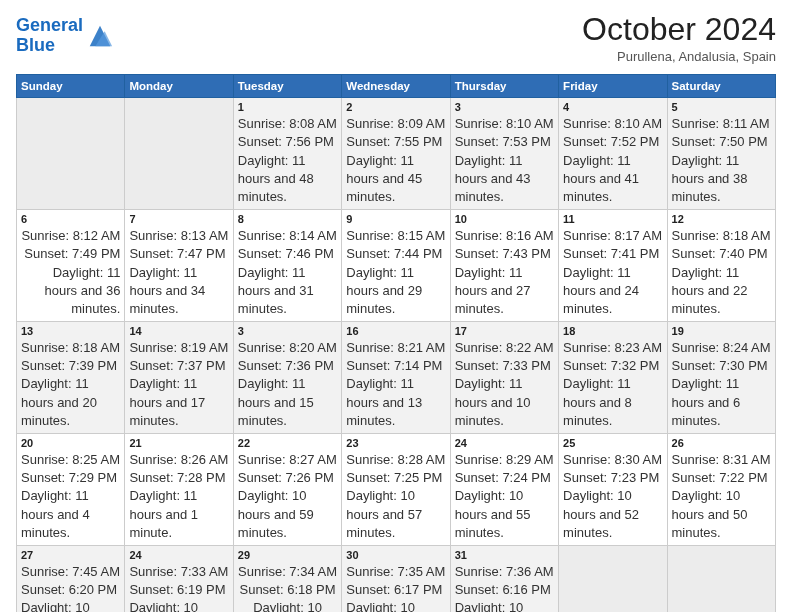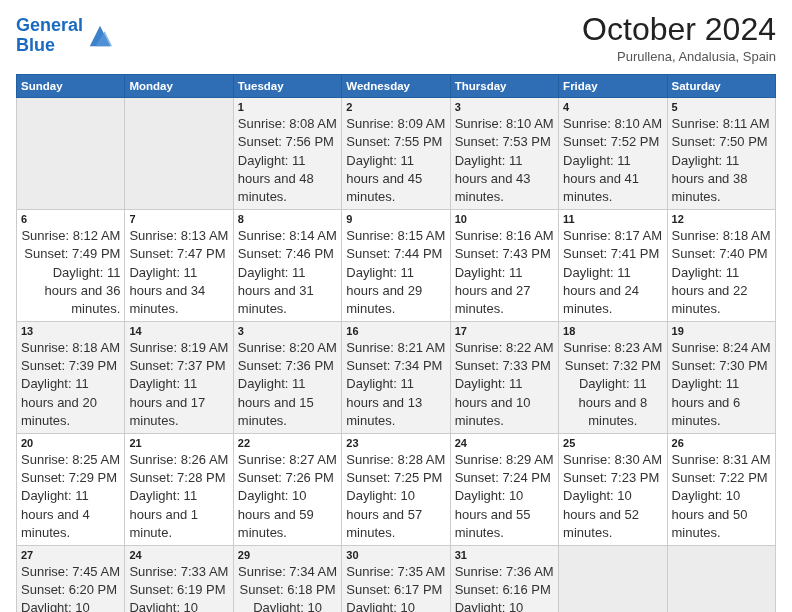--- a/index.html
+++ b/index.html
@@ -232,32 +232,32 @@
           </td>
           <td>
             <span class="day-num">3</span>
             <div class="day-info" style="white-space: pre-line;">Sunrise: 8:20 AM
 Sunset: 7:36 PM
 Daylight: 11 hours and 15 minutes.</div>
           </td>
           <td>
             <span class="day-num">16</span>
             <div class="day-info" style="white-space: pre-line;">Sunrise: 8:21 AM
-Sunset: 7:34 PM
+Sunset: 7:14 PM
 Daylight: 11 hours and 13 minutes.</div>
           </td>
           <td>
             <span class="day-num">17</span>
             <div class="day-info" style="white-space: pre-line;">Sunrise: 8:22 AM
 Sunset: 7:33 PM
 Daylight: 11 hours and 10 minutes.</div>
           </td>
           <td>
             <span class="day-num">18</span>
-            <div class="day-info" style="white-space: pre-line; text-align: center;">Sunrise: 8:23 AM
+            <div class="day-info" style="white-space: pre-line;">Sunrise: 8:23 AM
 Sunset: 7:32 PM
 Daylight: 11 hours and 8 minutes.</div>
           </td>
           <td>
             <span class="day-num">19</span>
             <div class="day-info" style="white-space: pre-line;">Sunrise: 8:24 AM
 Sunset: 7:30 PM
 Daylight: 11 hours and 6 minutes.</div>
           </td>
         </tr>

